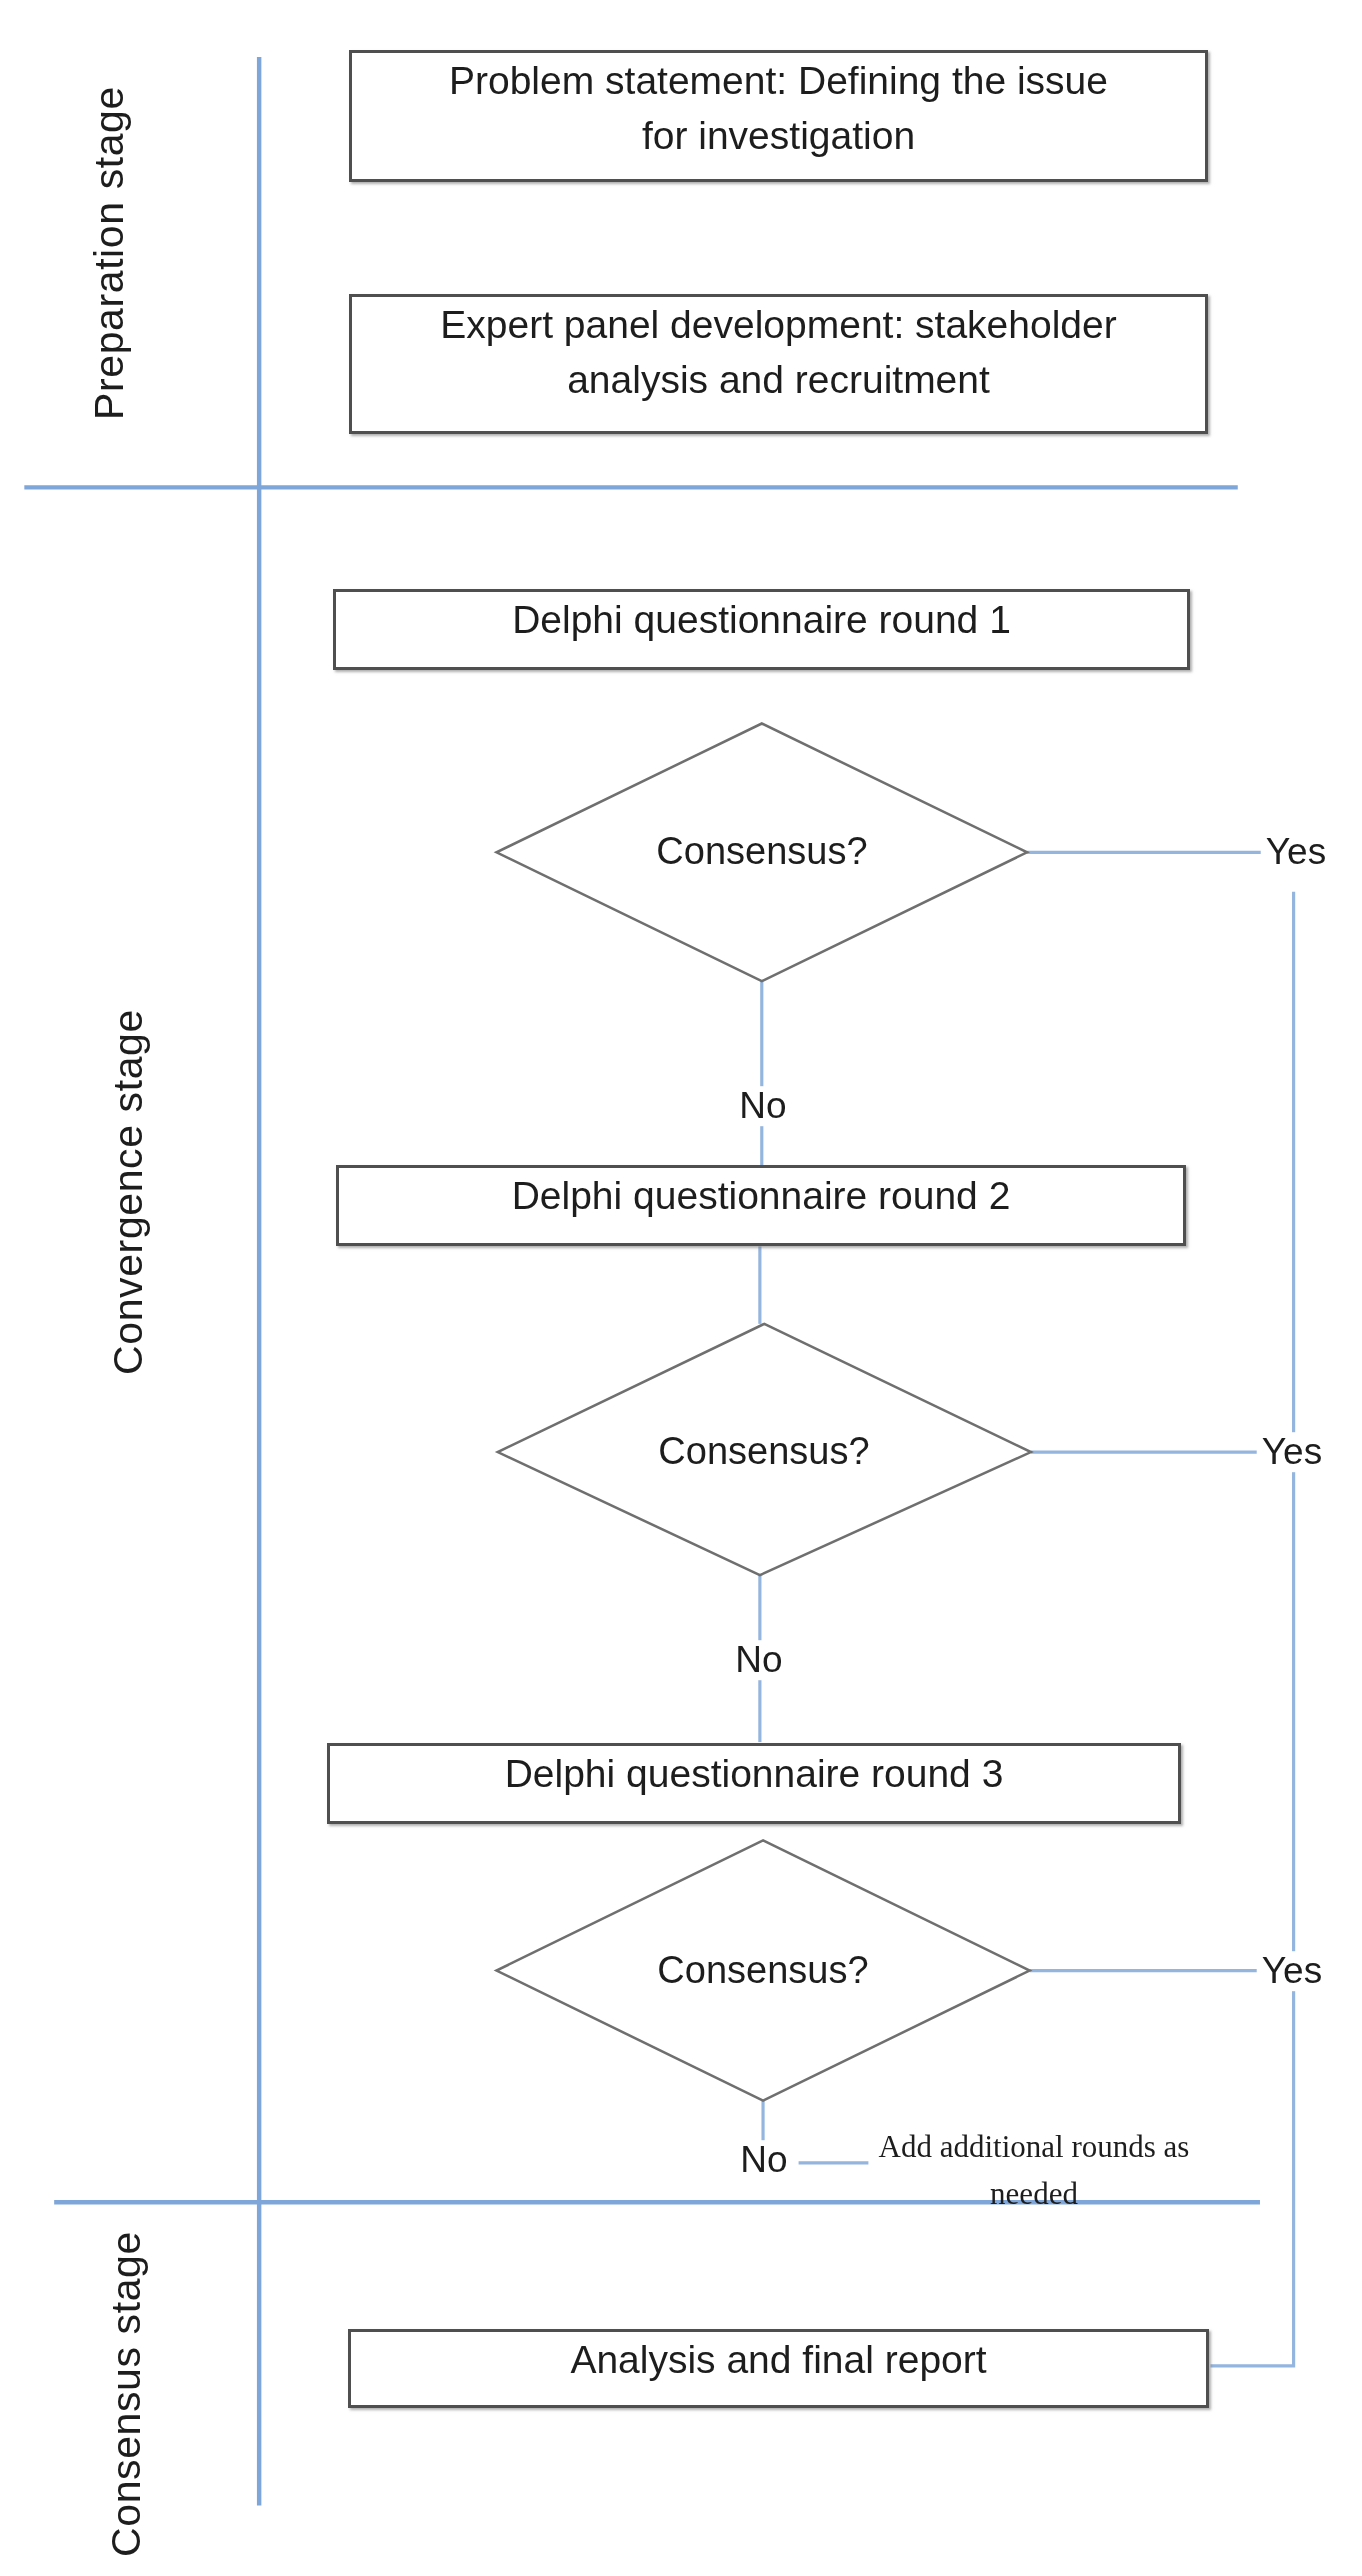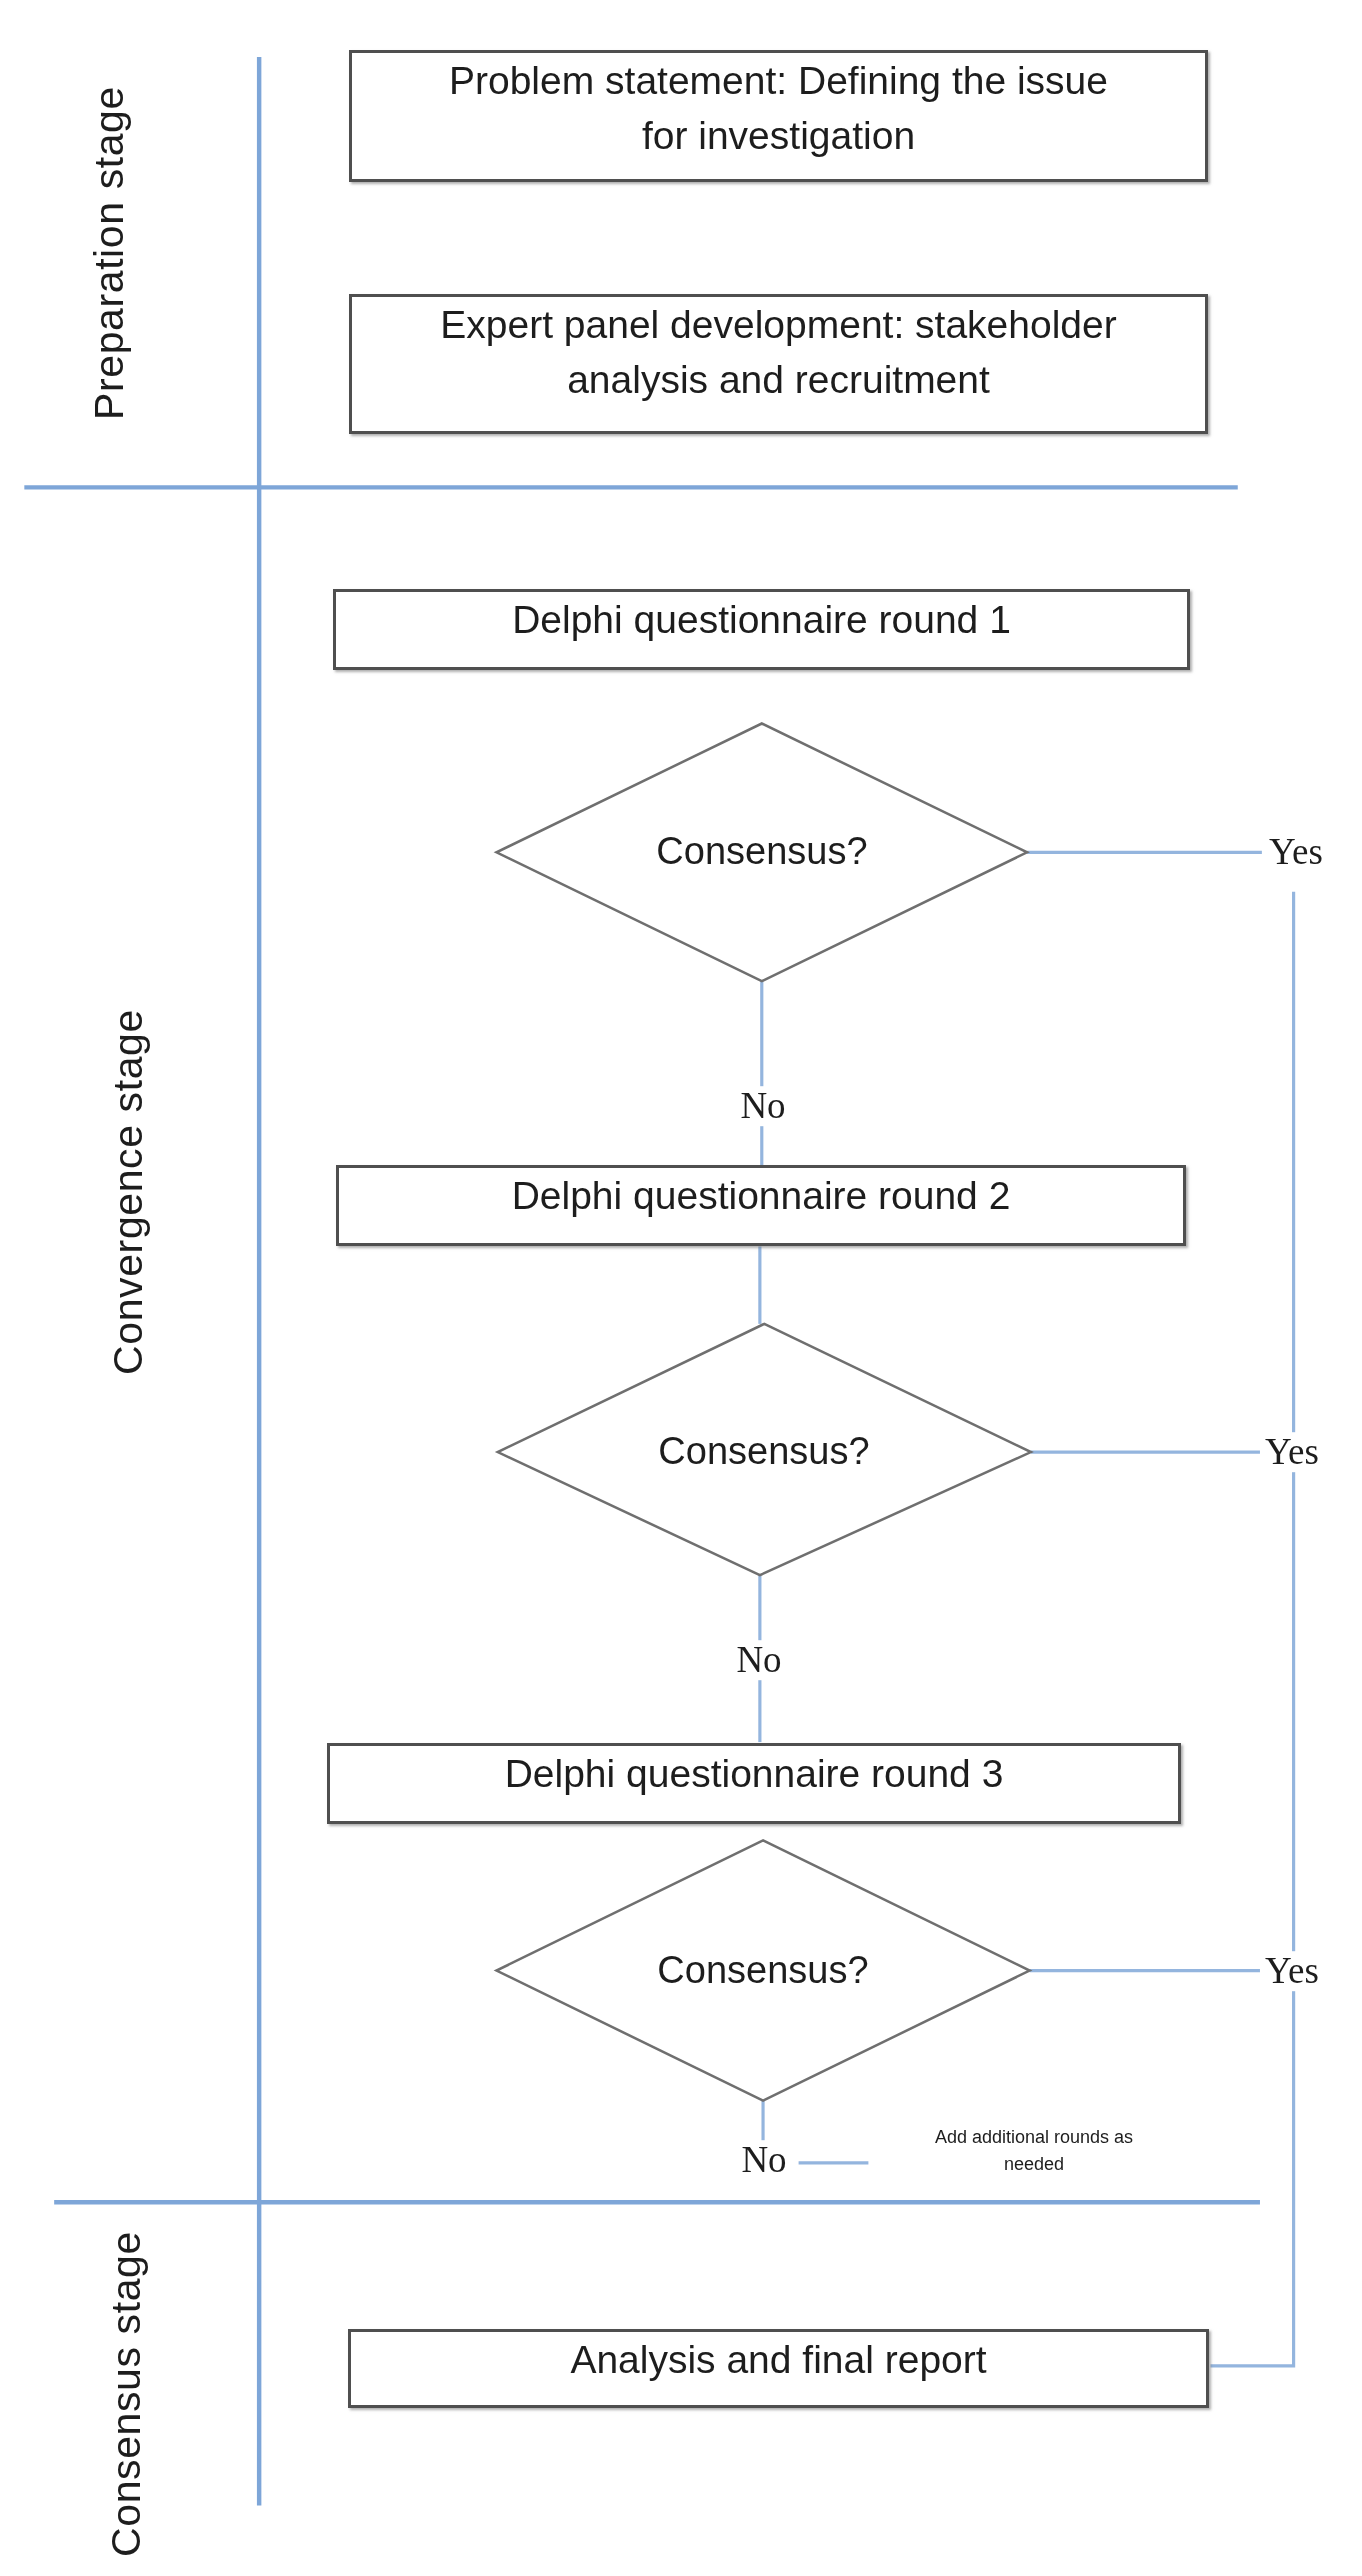--- a/index.html
+++ b/index.html
@@ -52,38 +52,38 @@
   .diamond-text span { display: block; }
 
   .edge-label {
     position: absolute;
     transform: translate(-50%, -50%);
     background: #ffffff;
     padding: 1.3px 5.1px;
     font-size: 37px;
     line-height: 1.0;
     white-space: nowrap;
-    font-family: Liberation Serif, serif;
   }
 
   .stage-label {
     position: absolute;
     transform: translate(-50%, -50%) rotate(-90deg);
     transform-origin: center center;
     font-size: 41px;
     white-space: nowrap;
     text-align: center;
     letter-spacing: 0.6px;
   }
 
   .note-text {
     position: absolute;
     text-align: center;
-    font-size: 18px;
+    font-size: 31px;
     line-height: 1.5;
+    font-family: Liberation Serif, serif;
   }
   .note-text .l1, .note-text .l2 { display: block; white-space: nowrap; }
 </style>
 </head>
 <body>
 
 <div id="canvas">
 
   <svg id="lines-layer" width="1363" height="2576" viewBox="0 0 2147 4059" xmlns="http://www.w3.org/2000/svg">
 

